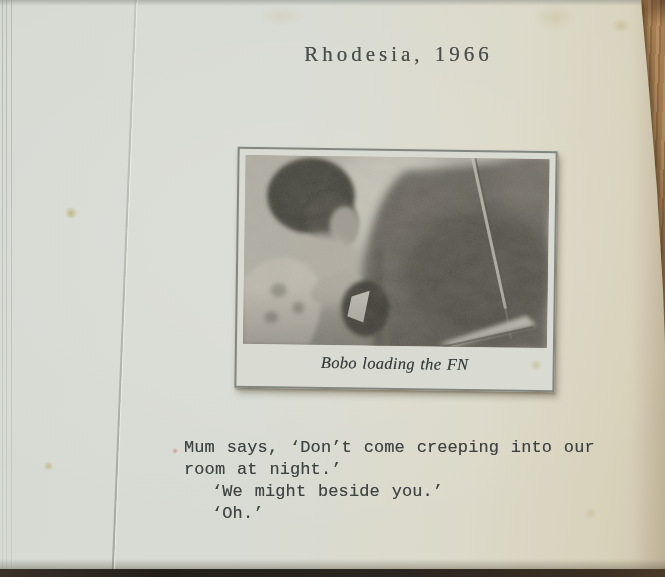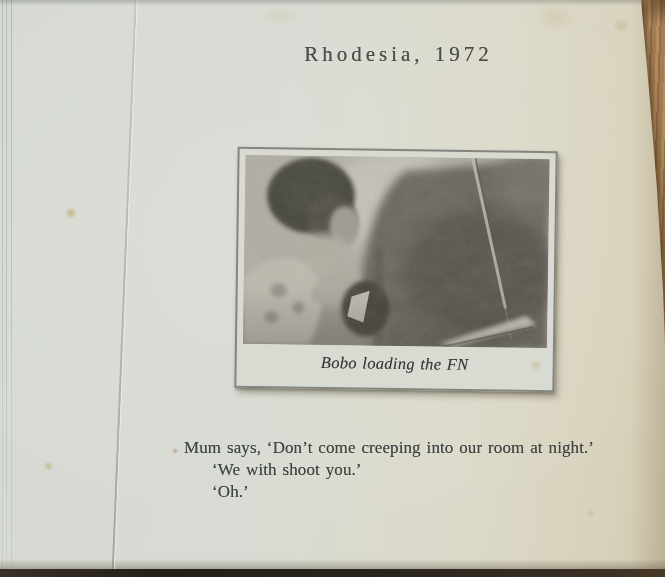--- a/index.html
+++ b/index.html
@@ -60,20 +60,21 @@
   .caption{
     margin-top:8px;text-align:center;font-style:italic;font-size:16.5px;
     color:#383d3c;letter-spacing:.3px;word-spacing:1px;
     text-shadow:0 0 .5px rgba(56,61,60,.6);
   }
   .body-text{position:absolute;left:184px;top:437px;width:429px;}
   .bl{
     font-size:17px;line-height:22px;color:#3e4342;
     letter-spacing:.1px;word-spacing:1.5px;
     text-shadow:0 0 .5px rgba(62,67,66,.55);
+    font-family:Liberation Mono, monospace;
   }
   .indent{text-indent:28px;}
   .justify{text-align:justify;text-align-last:justify;}
   .bottom-edge{
     position:absolute;left:0;right:0;top:569px;height:8px;
     background:linear-gradient(90deg,#3a3128,#231f19 25%,#2b2620 60%,#3b2f22 90%,#4a3a28);
   }
 </style>
 </head>
 <body>
@@ -92,21 +93,21 @@
       <div class="crease"></div>
 
       <div class="spot sA"></div>
       <div class="spot sB"></div>
       <div class="spot sC"></div>
       <div class="spot sD"></div>
       <div class="spot sE"></div>
       <div class="spot sG"></div>
       <div class="spot sH"></div>
 
-      <h1 class="heading">Rhodesia, 1972</h1>
+      <h1 class="heading">Rhodesia, 1966</h1>
 
       <figure class="photo-frame">
         <div class="photo">
           <svg viewBox="0 0 304 189" preserveAspectRatio="none" role="img">
             <defs>
               <filter id="b2" x="-30%" y="-30%" width="160%" height="160%">
                   <feGaussianBlur stdDeviation="2"></feGaussianBlur>
                 </filter>
               <filter id="b4" x="-40%" y="-40%" width="180%" height="180%">
                   <feGaussianBlur stdDeviation="4"></feGaussianBlur>
@@ -154,20 +155,20 @@
             <rect width="304" height="189" filter="url(#blotch)" opacity="0.5"></rect>
             <rect width="304" height="189" filter="url(#grain)" opacity="0.45"></rect>
           </svg>
         </div>
         <figcaption class="caption">Bobo loading the FN</figcaption>
       </figure>
       <div class="spot sF"></div>
 
       <div class="body-text">
         <div class="bl">Mum says, ‘Don’t come creeping into our room at night.’</div>
-        <div class="bl indent">‘We with shoot you.’</div>
+        <div class="bl indent">‘We might beside you.’</div>
         <div class="bl indent">‘Oh.’</div>
       </div>
     </div>
   </div>
 
   <div class="bottom-edge"></div>
 </div>
 
 </body></html>

